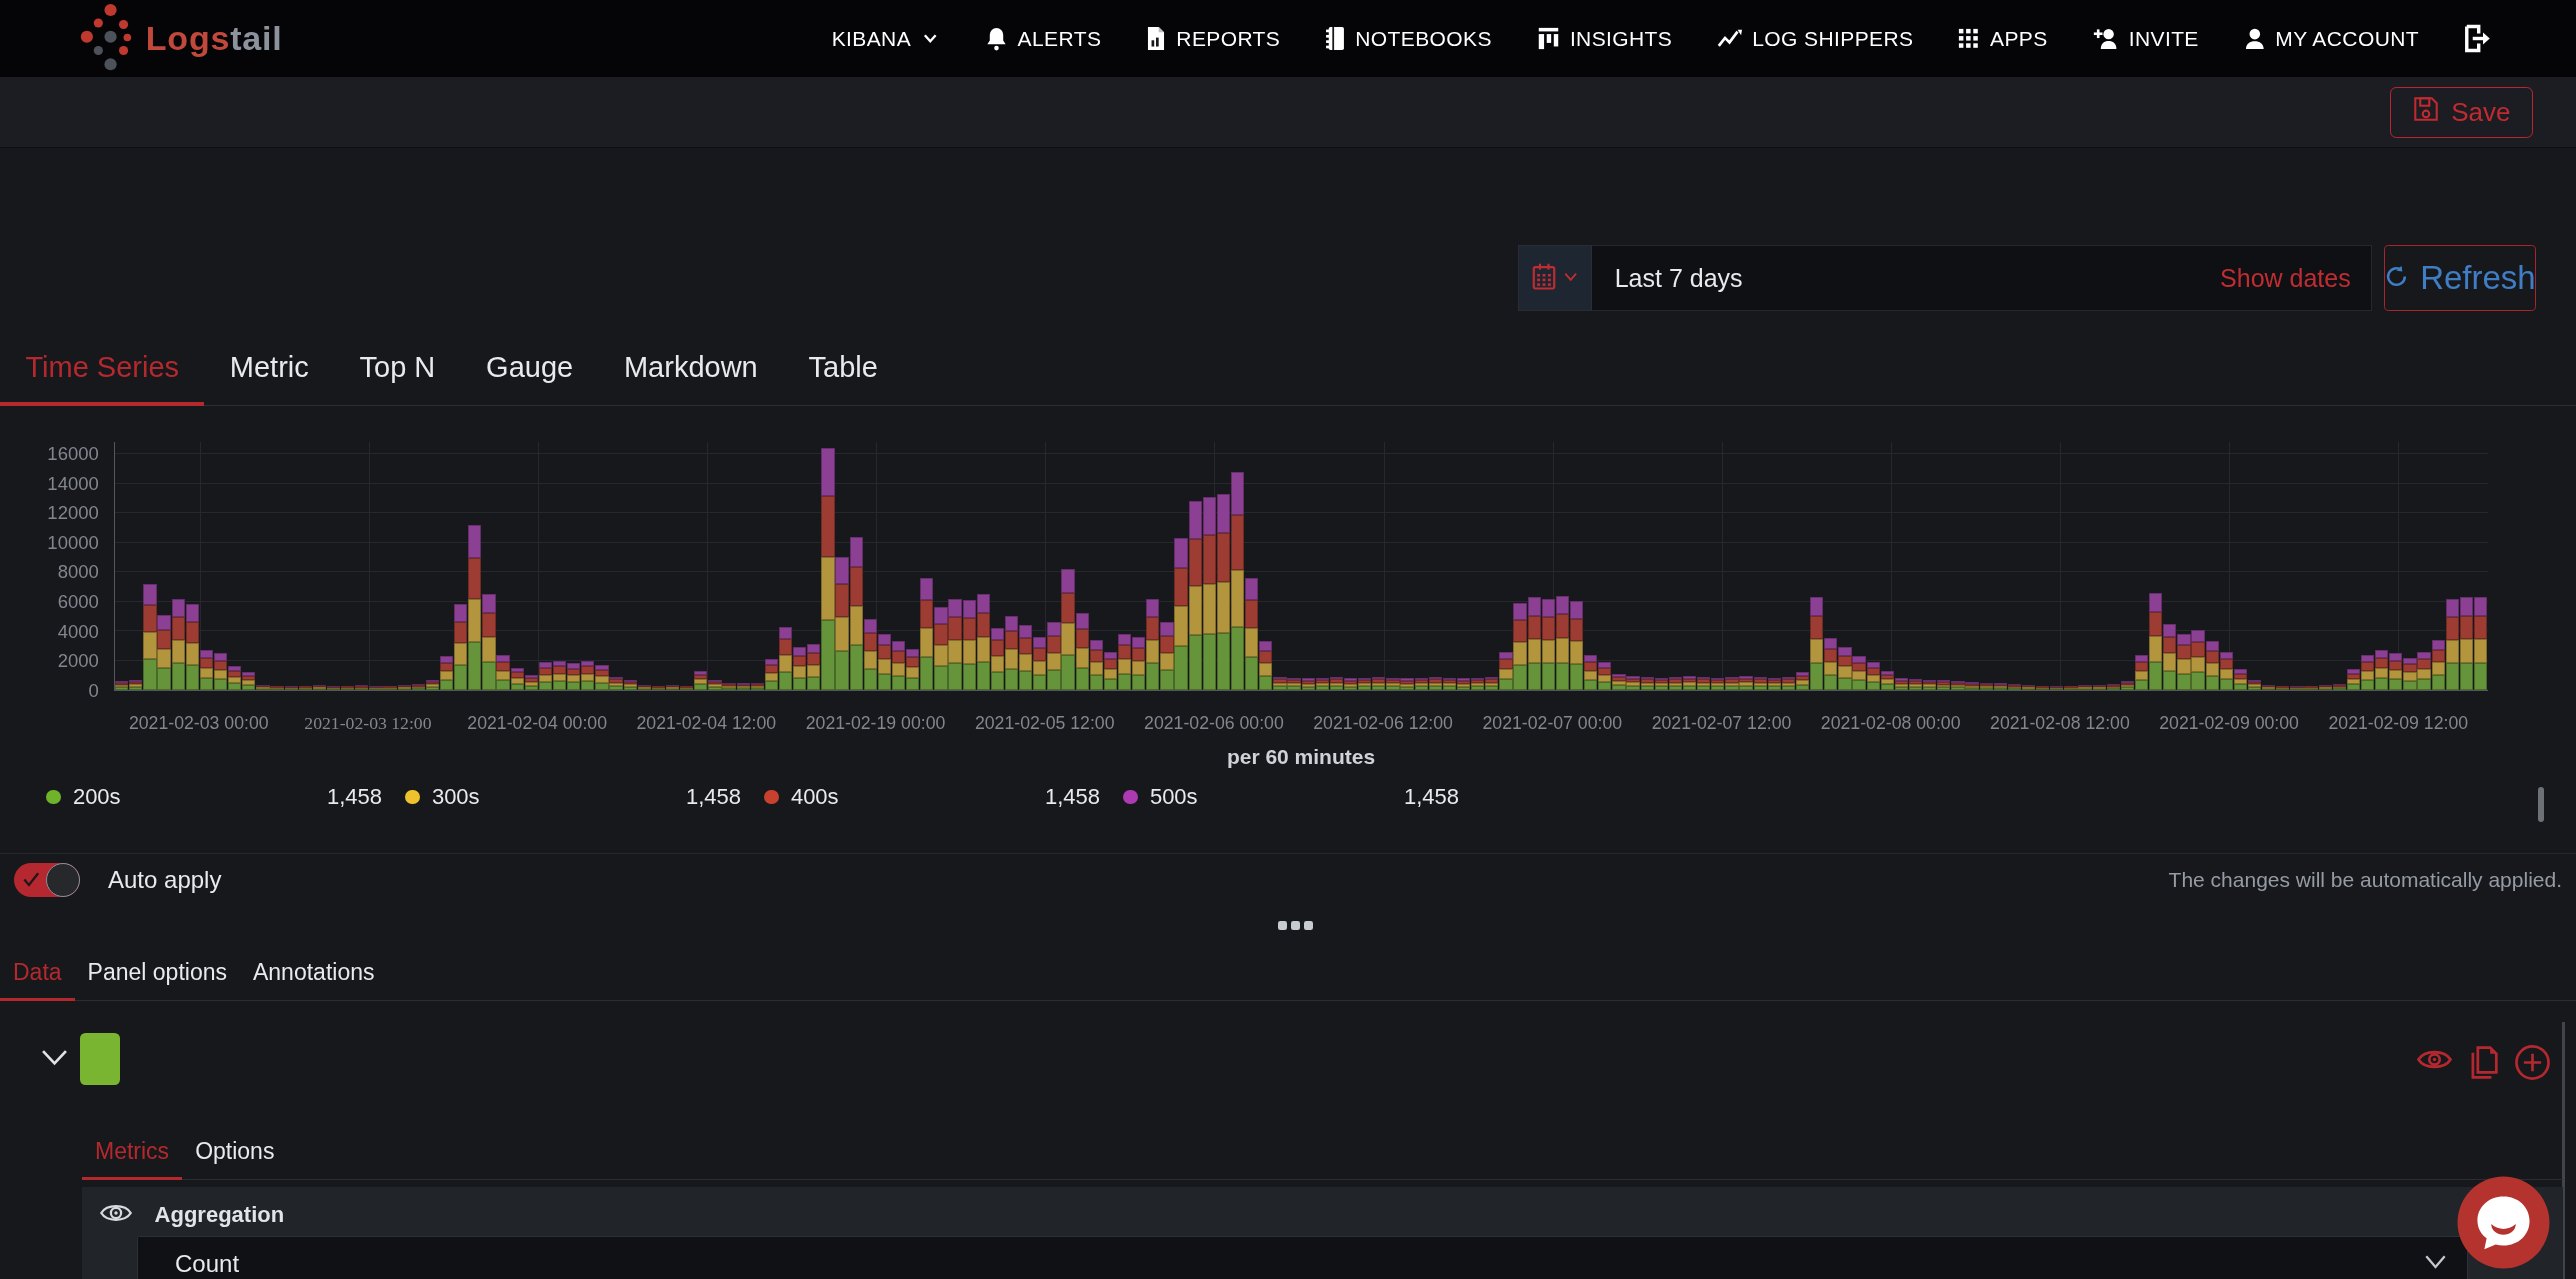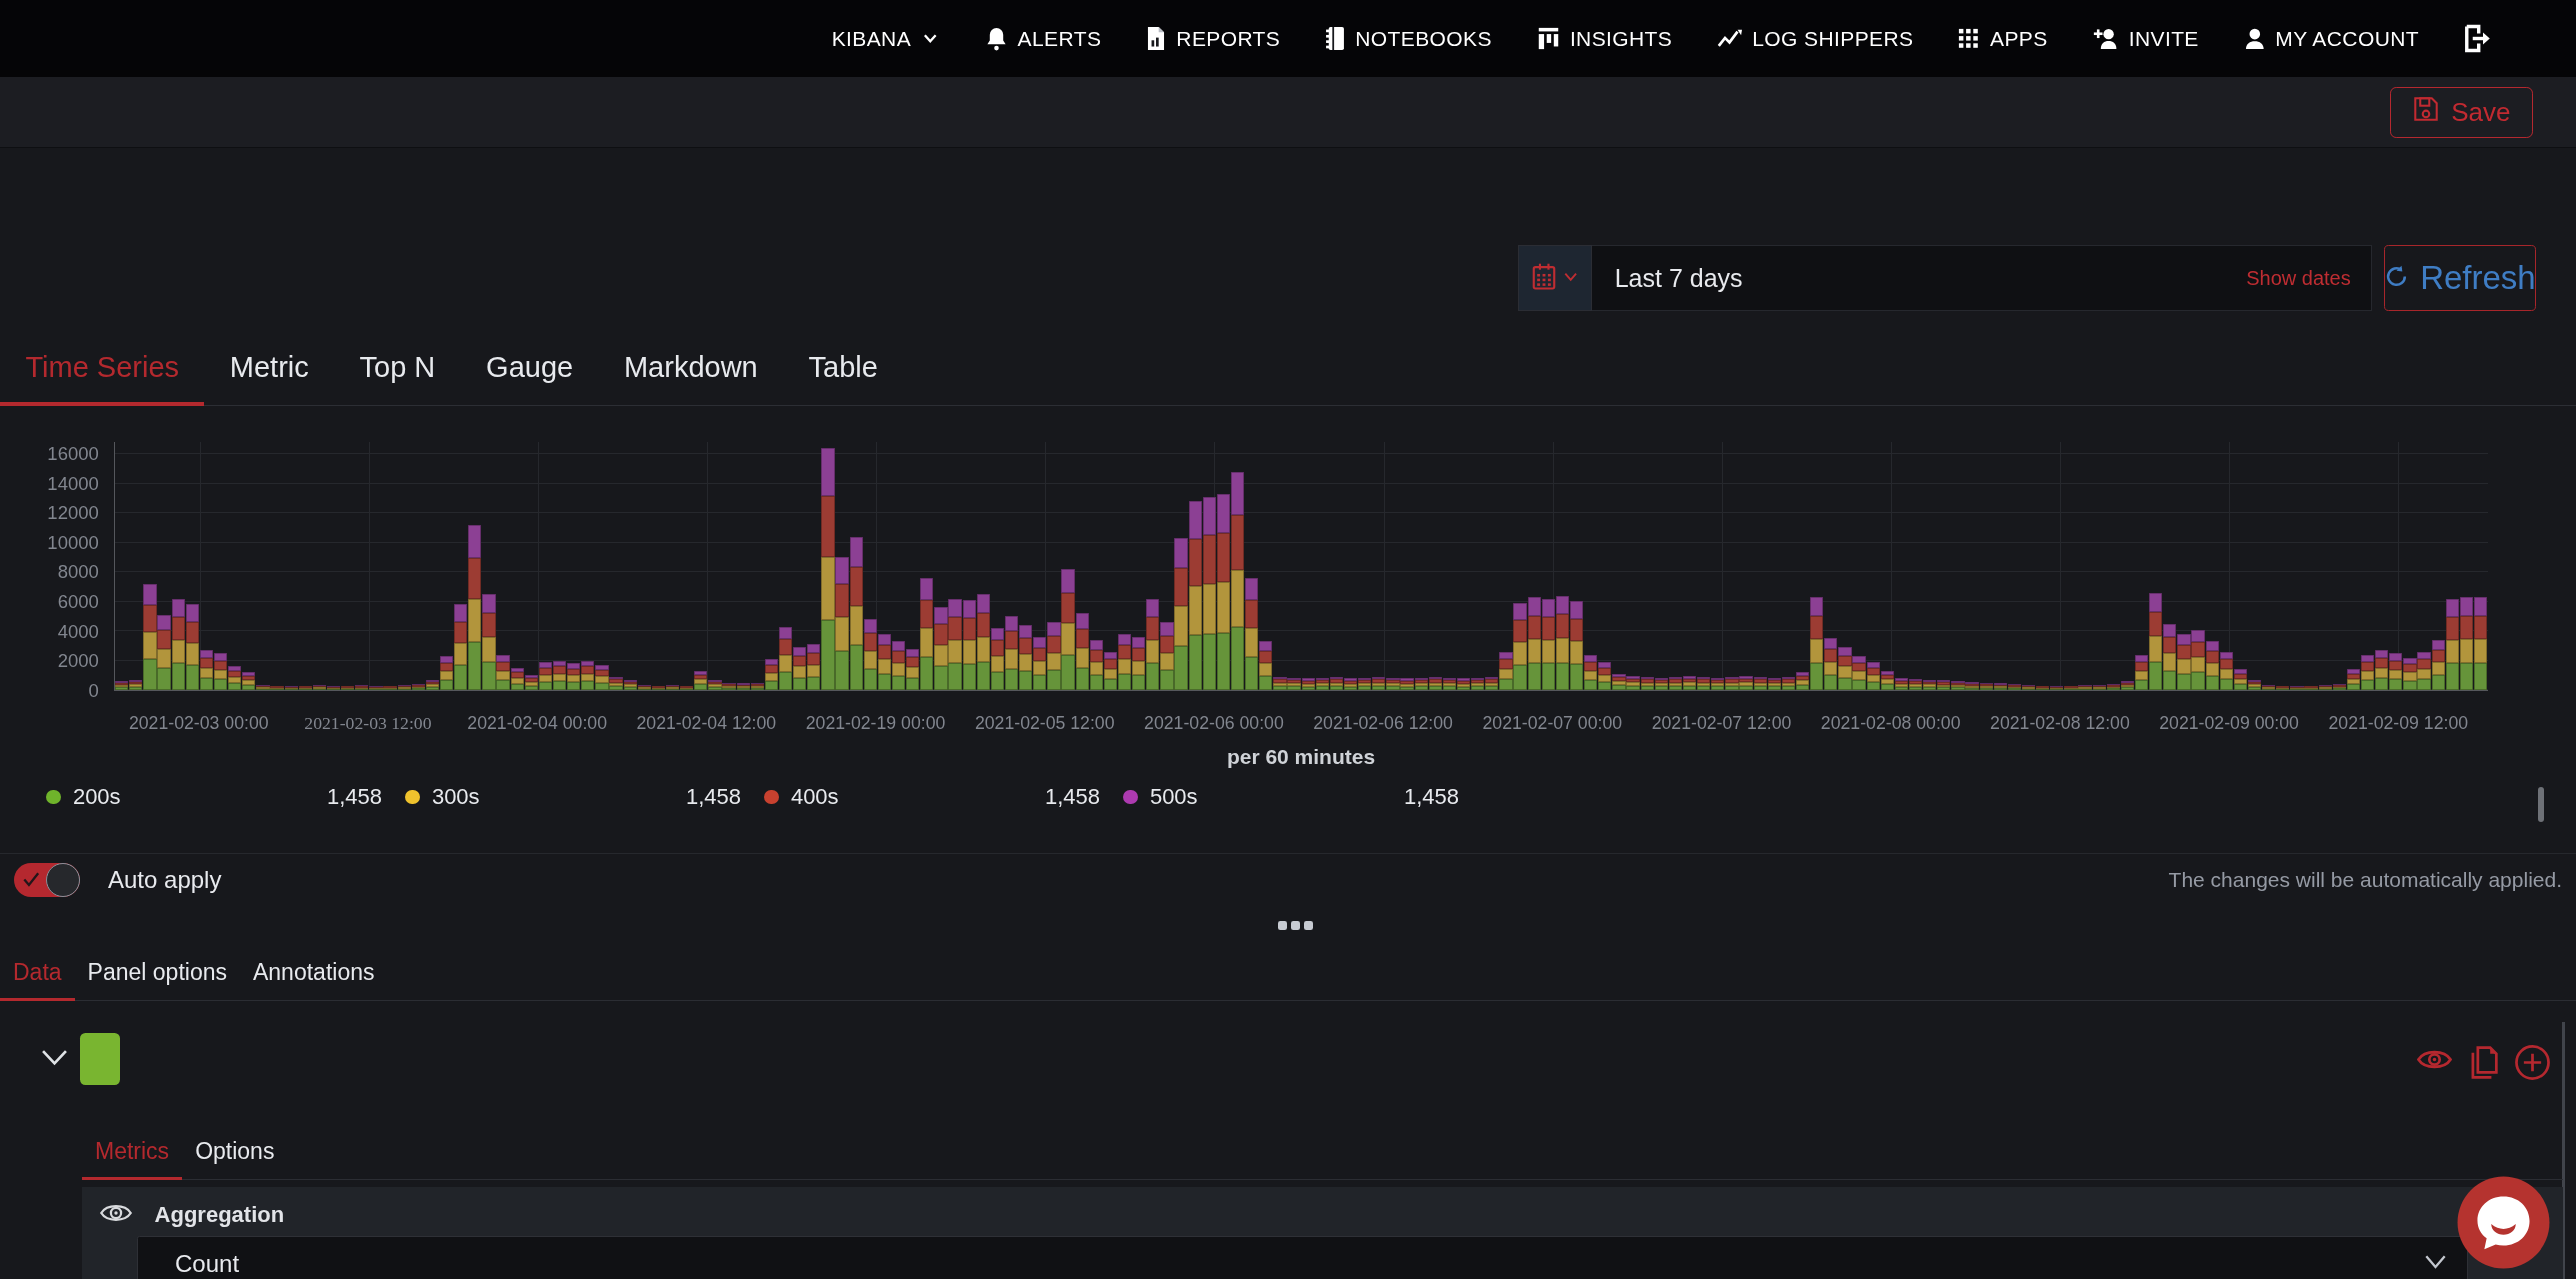--- a/index.html
+++ b/index.html
@@ -19,21 +19,21 @@
 
   
   .savebar { position:absolute; top:77px; left:0; width:100%; height:71px; background:#1c1d22; border-bottom:0.8px solid #0e0f12; }
   .save-btn { position:absolute; right:43px; top:10px; height:51px; display:flex; align-items:center; gap:10.8px; padding:0 21.6px; border:1.5px solid #b5282f; border-radius:6.2px; color:#c22a31; font-size:26px; background:transparent; cursor:pointer; }
 
   
   .timebar { position:absolute; top:245px; right:40px; height:66px; display:flex; align-items:stretch; }
   .cal-btn { width:74px; background:#1e2631; border:0.8px solid #2b2d34; display:flex; align-items:center; justify-content:center; gap:6.2px; cursor:pointer; }
   .time-field { width:780px; background:#0f1013; border:0.8px solid #26282e; border-left:none; display:flex; align-items:center; }
   .time-value { color:#e8eaee; font-size:25px; padding-left:23px; }
-  .show-dates { margin-left:auto; padding-right:20px; color:#bf2d32; font-size:20px; cursor:pointer; }
+  .show-dates { margin-left:auto; padding-right:20px; color:#bf2d32; font-size:25px; cursor:pointer; }
   .refresh-btn { margin-left:12.3px; width:152px; border:1.5px solid #a8262b; border-radius:4.6px; background:transparent; display:flex; align-items:center; justify-content:center; gap:10.8px; color:#3f7dc4; font-size:33px; cursor:pointer; }
 
   
   .viztabs { position:absolute; top:340px; left:0; width:100%; border-bottom:1.5px solid #2c2e34; display:flex; }
   .viztab { padding:10.8px 25.4px 18.5px; font-size:29px; color:#e8eaee; border-bottom:4.6px solid transparent; margin-bottom:-1.5px; cursor:pointer; }
   .viztab.active { color:#b4292e; border-bottom-color:#b4292e; }
 
   
   .chart { position:absolute; top:425px; left:0; width:100%; height:431px; }
   .plot { position:absolute; left:114px; top:17px; width:2374px; height:249px; border-left:1.5px solid #55575c; border-bottom:1.5px solid #55575c; }
@@ -94,20 +94,36 @@
 
   
   .chat-bubble { position:absolute; left:2456px; top:1175px; width:95px; height:95px; cursor:pointer; }
 </style>
 </head>
 <body>
 
 <div class="screen">
 
   <div class="topnav">
+    <div class="brand">
+      <span>
+        <svg width="55" height="71" viewBox="0 0 72 92">
+          <circle cx="40" cy="10" r="8" fill="#c0392f"></circle>
+          <circle cx="24" cy="27" r="6" fill="#c0392f"></circle>
+          <circle cx="9" cy="45" r="8" fill="#c0392f"></circle>
+          <circle cx="57" cy="29" r="6" fill="#c0392f"></circle>
+          <circle cx="62" cy="46" r="5" fill="#c0392f"></circle>
+          <circle cx="57" cy="63" r="6" fill="#c0392f"></circle>
+          <circle cx="40" cy="45" r="8" fill="#4c515a"></circle>
+          <circle cx="24" cy="63" r="6" fill="#4c515a"></circle>
+          <circle cx="40" cy="81" r="8" fill="#4c515a"></circle>
+        </svg>
+      </span>
+      <span class="brand-text"><span class="b1">Logs</span><span class="b2">tail</span></span>
+    </div>
     <div class="navmenu">
       <div class="navitem">
         <span>KIBANA</span>
         <span>
             <svg width="18.5" height="18.5" viewBox="0 0 24 24">
               <path d="M5 8l7 8 7-8" fill="none" stroke="#fff" stroke-width="3"></path>
             </svg>
           </span>
       </div>
       <div class="navitem">

